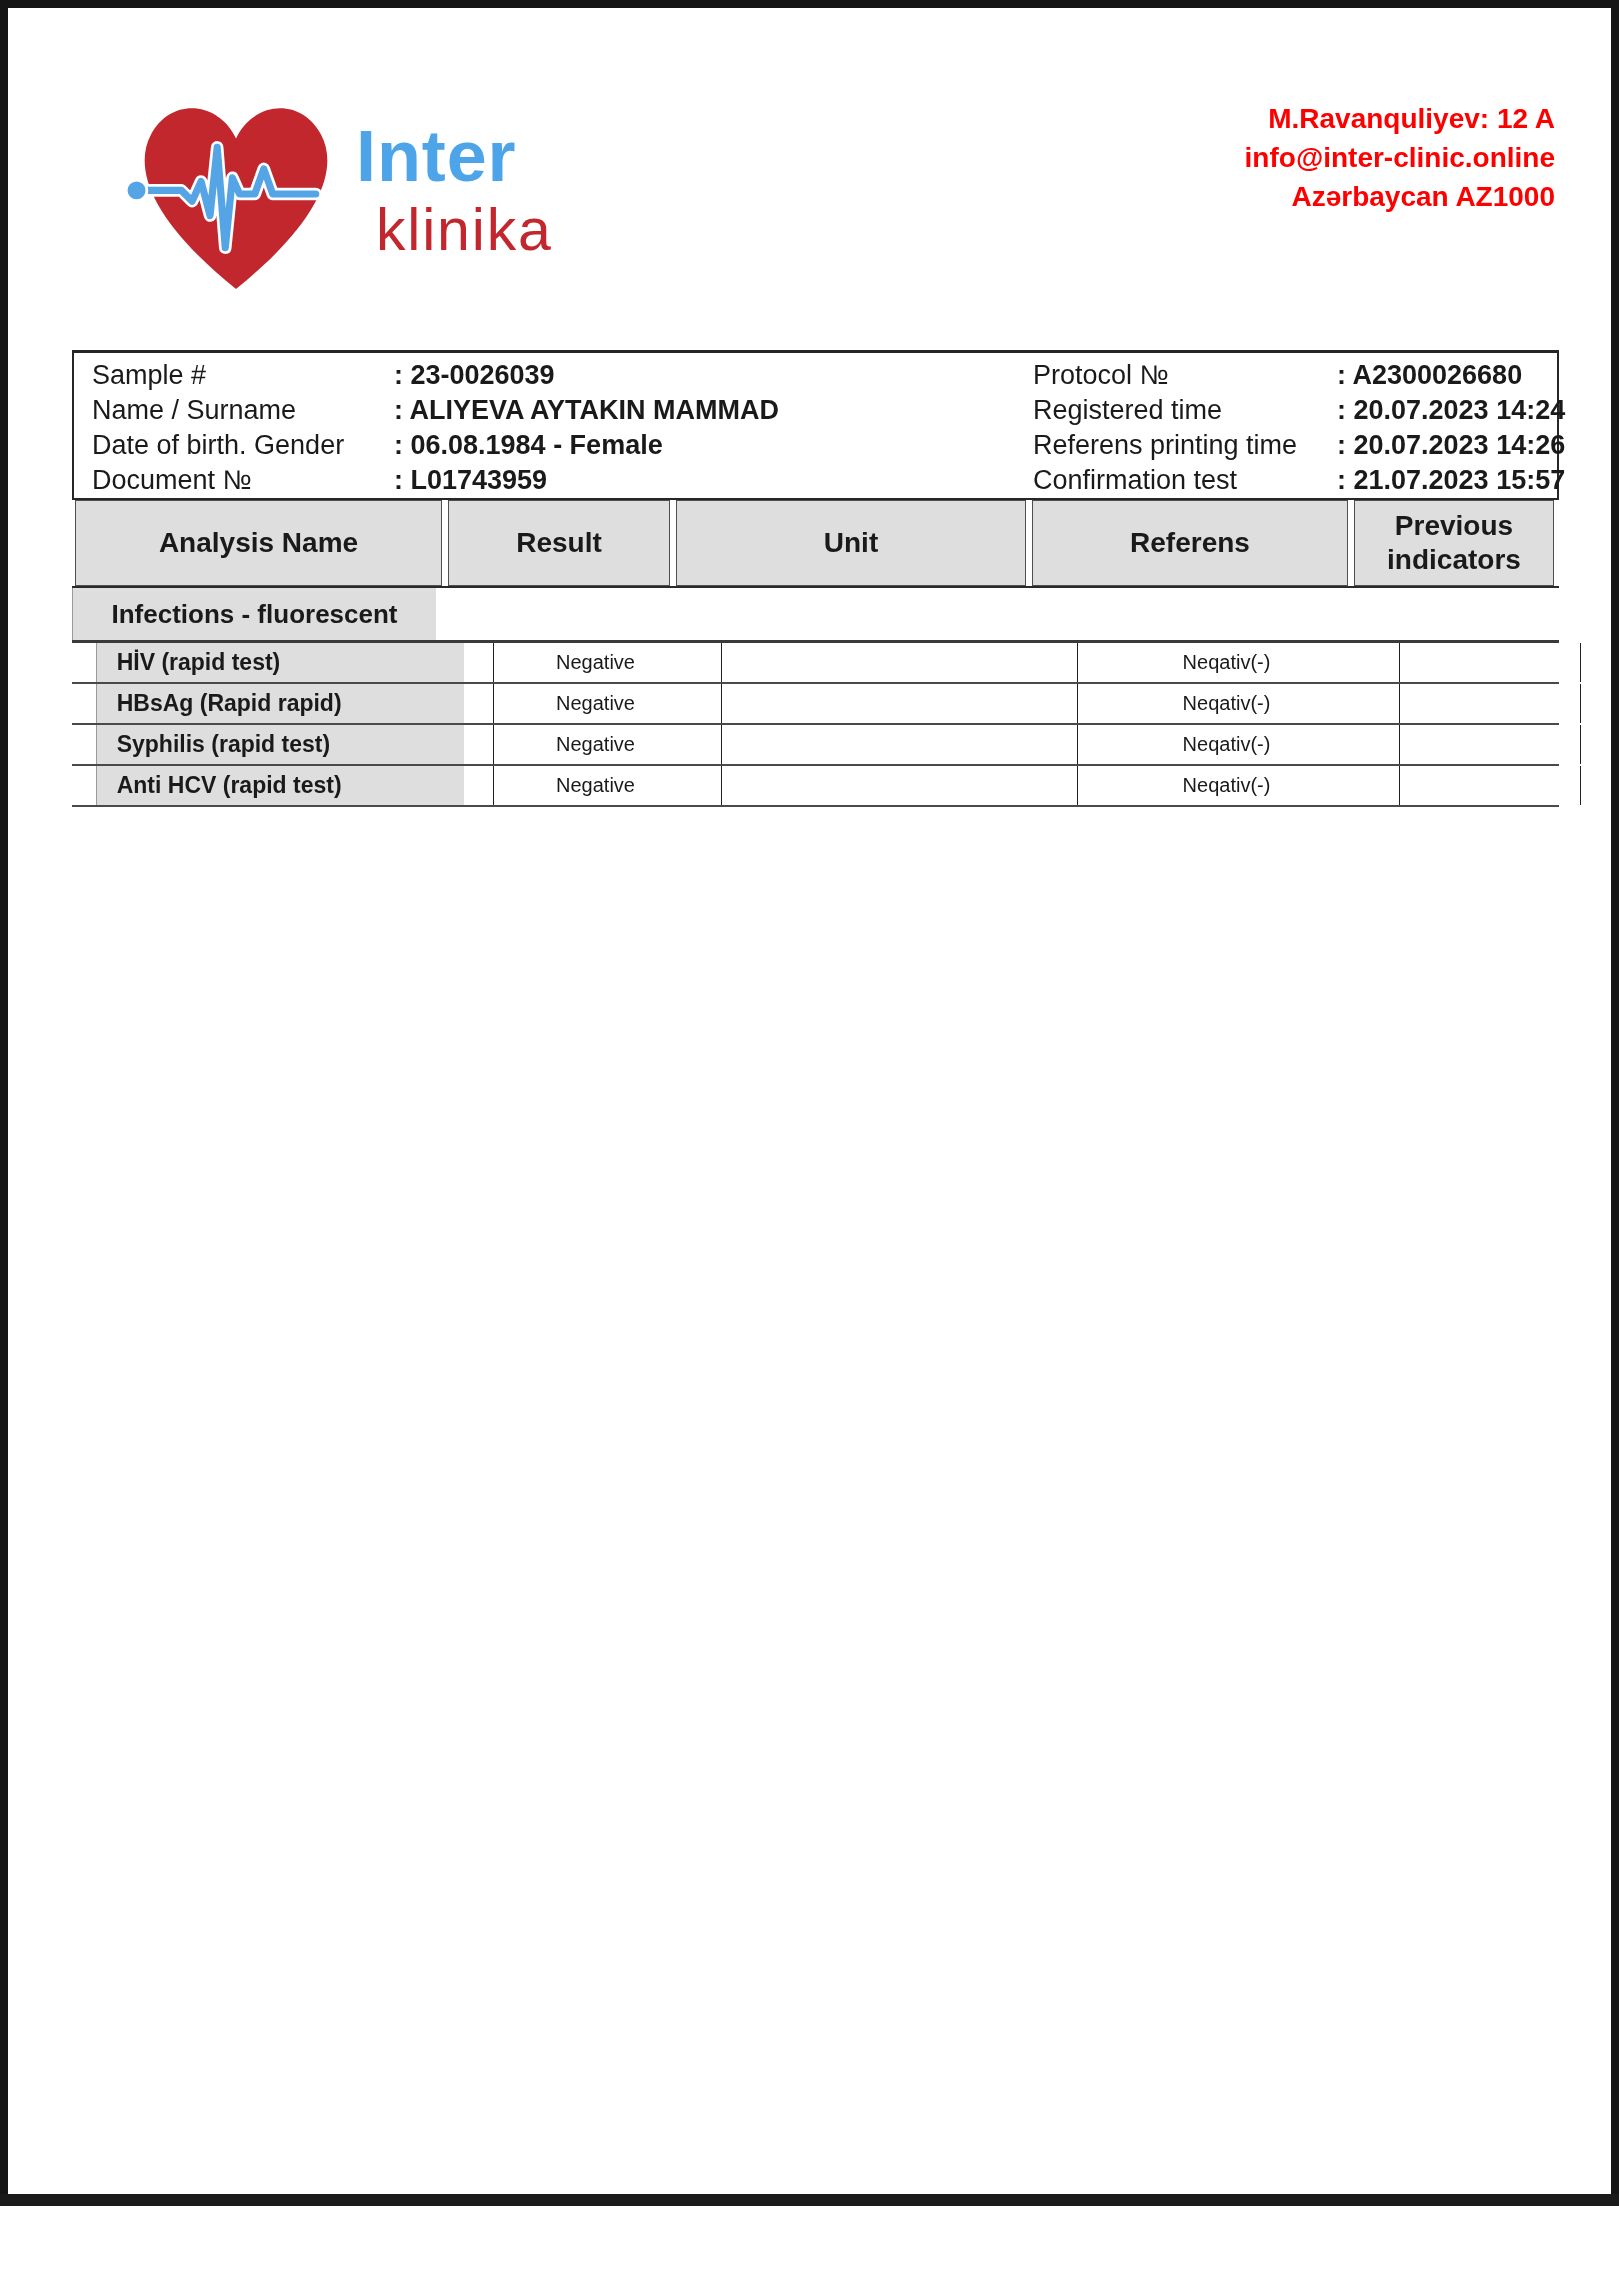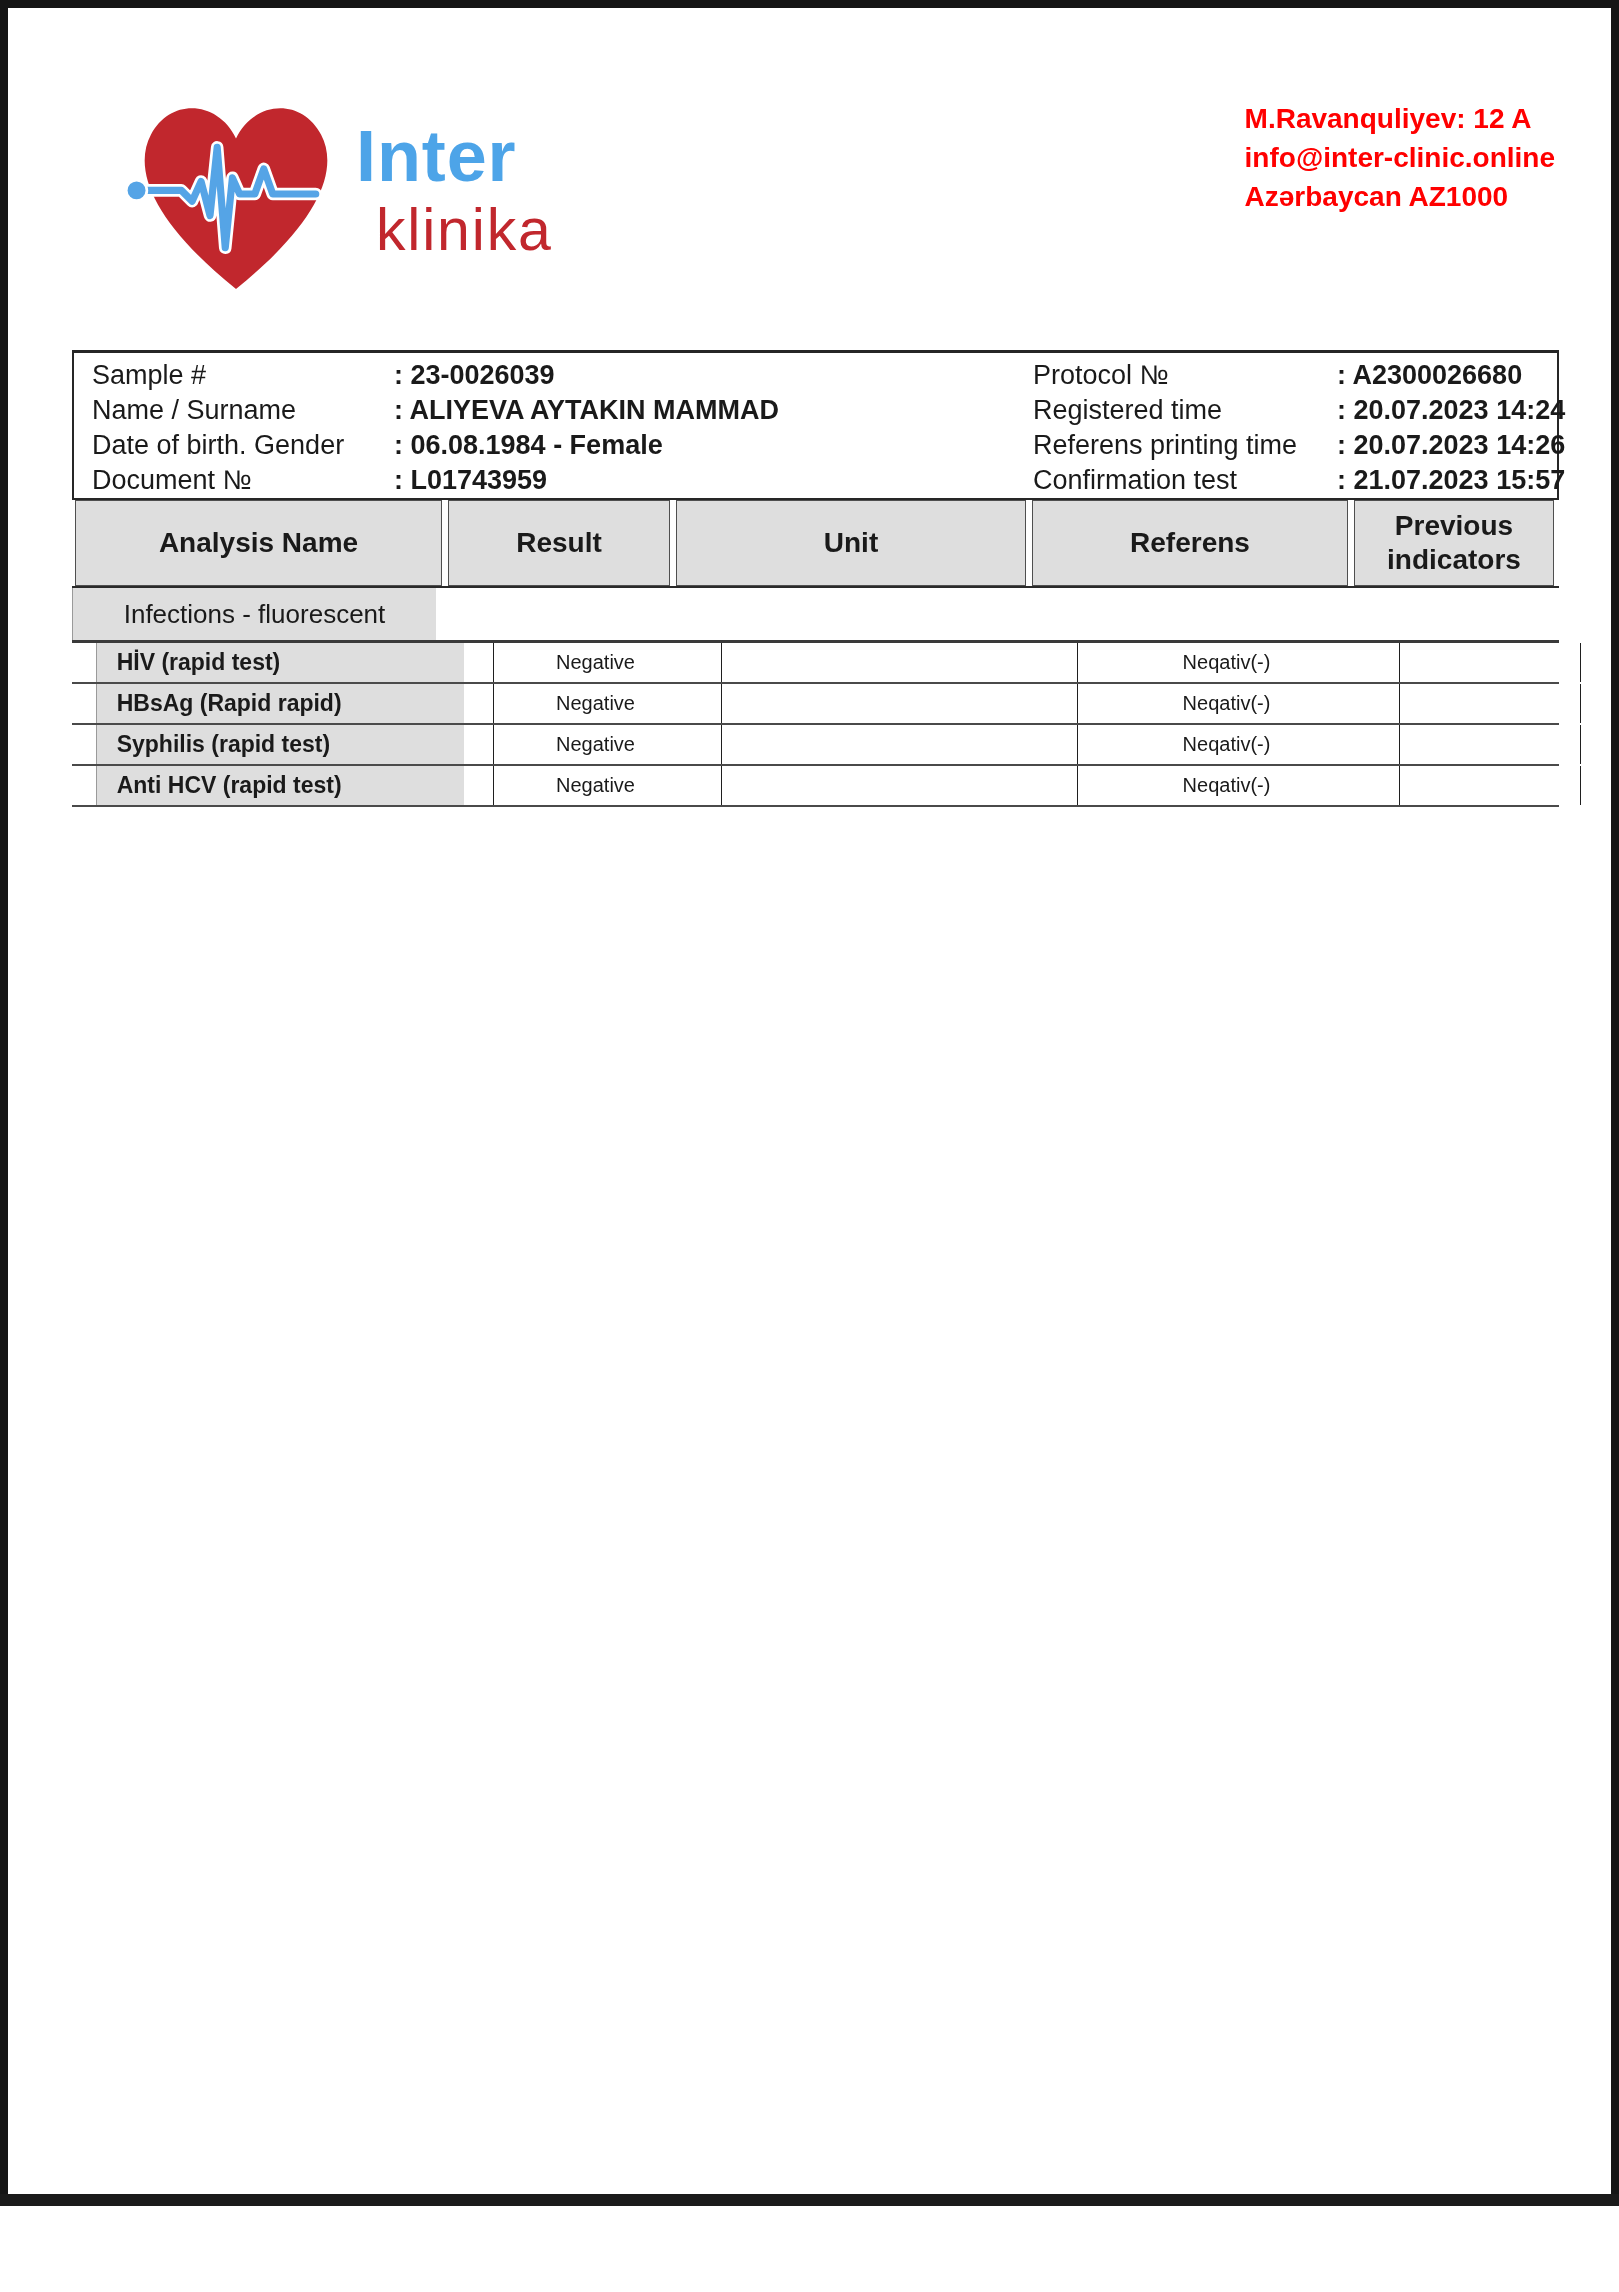--- a/index.html
+++ b/index.html
@@ -29,21 +29,21 @@
     font-size:72px;line-height:1;font-weight:bold;
     color:#4DA4E8;letter-spacing:0.9px;
   }
   .brand-bottom{
     position:absolute;left:376px;top:201px;
     font-size:59px;line-height:1;font-weight:400;
     color:#C1272D;letter-spacing:1.8px;
   }
   .contact{
     position:absolute;right:64px;top:99px;
-    text-align:left;color:#FF0000;
+    text-align:right;color:#FF0000;
     font-size:28px;font-weight:bold;line-height:39px;
   }
 
   
   .info-box{
     position:absolute;left:72px;top:350px;width:1487px;height:150px;
     border:2.7px solid #262626;border-top-width:3.6px;
     box-sizing:border-box;
     padding:5.4px 0 0 18px;
   }
@@ -81,21 +81,21 @@
   }
   .section-row{
     height:52px;
     border-bottom:3.6px solid #3a3a3a;
   }
   .section-cell{
     background:#DEDEDE;
     border-left:0.9px solid #9a9a9a;
     margin-right:9px;
     display:flex;align-items:center;justify-content:center;
-    font-size:26px;font-weight:normal;
+    font-size:26px;font-weight:bold;
   }
   .data-row{
     height:39px;
     border-bottom:2.7px solid #4a4a4a;
     padding-left:24px;
   }
   .name-cell{
     background:#DEDEDE;
     border-left:0.9px solid #9a9a9a;
     margin-right:5.4px;

